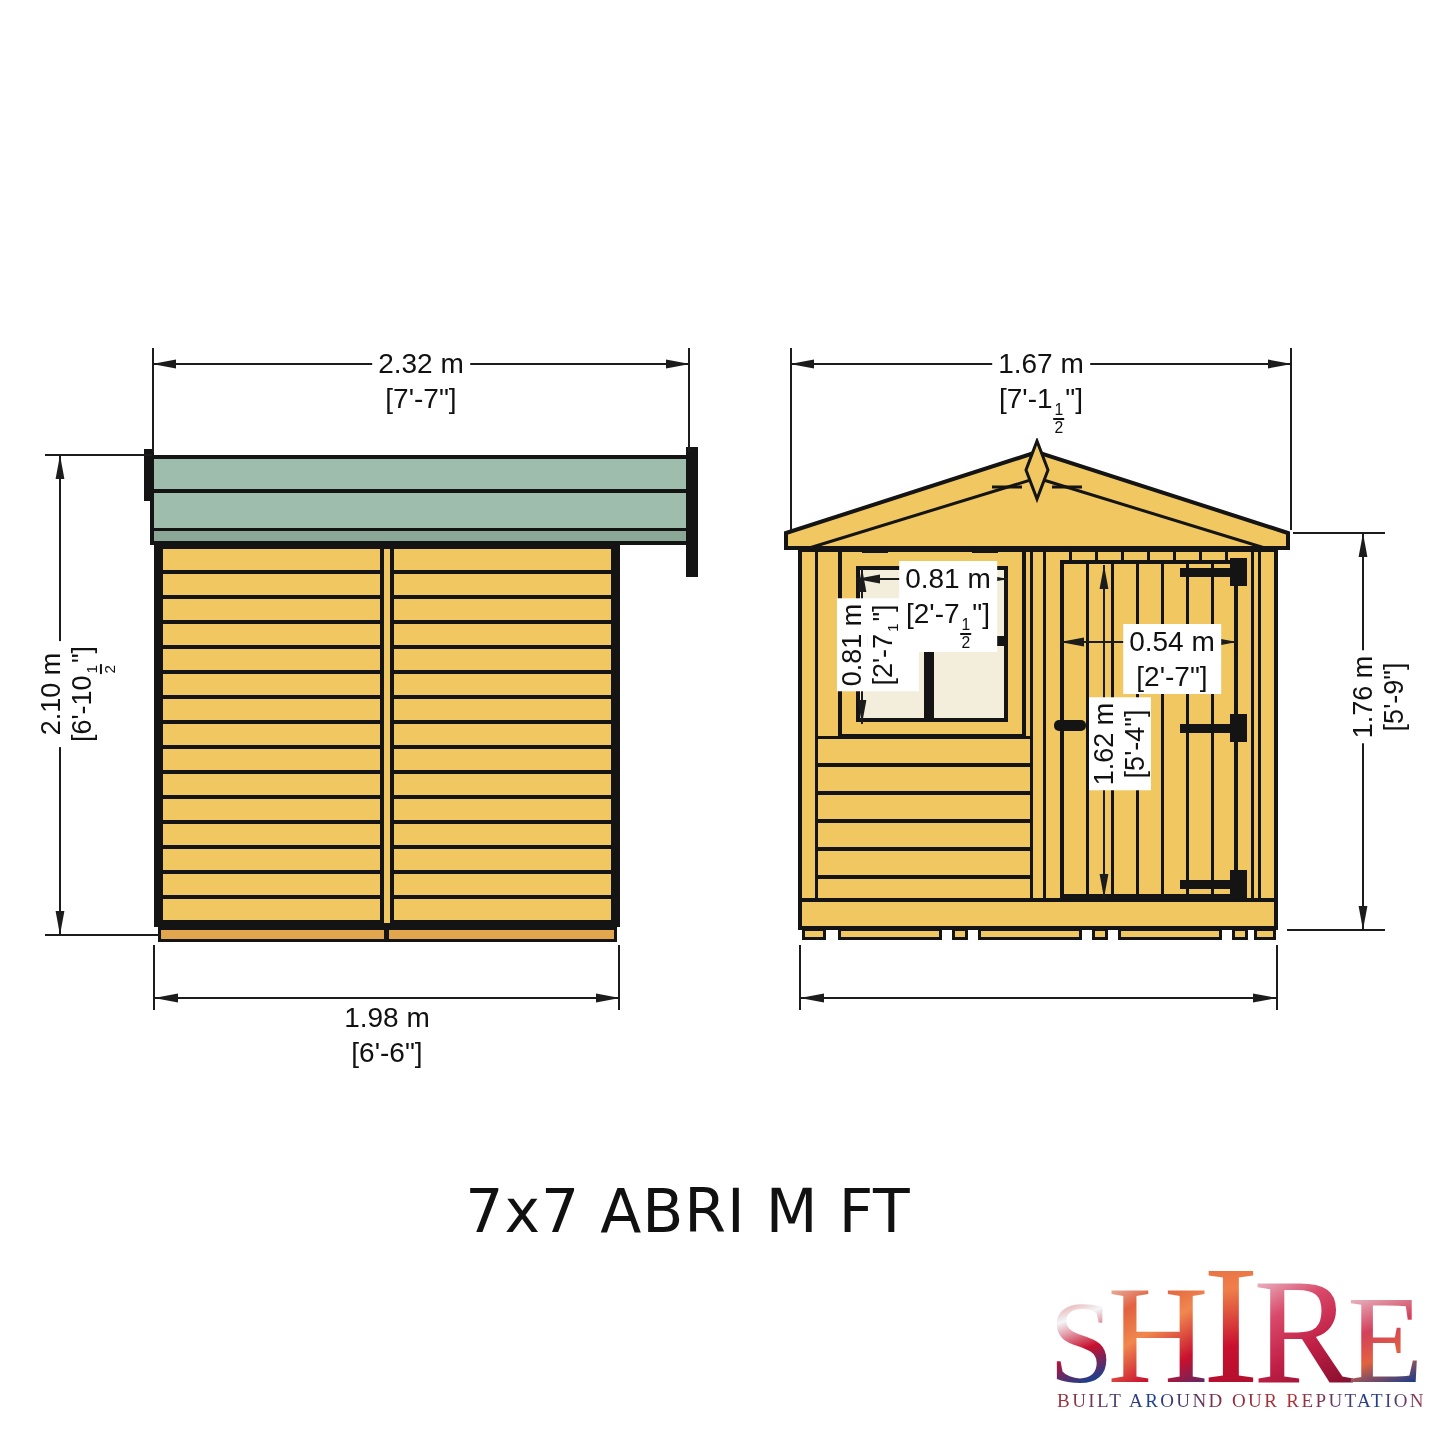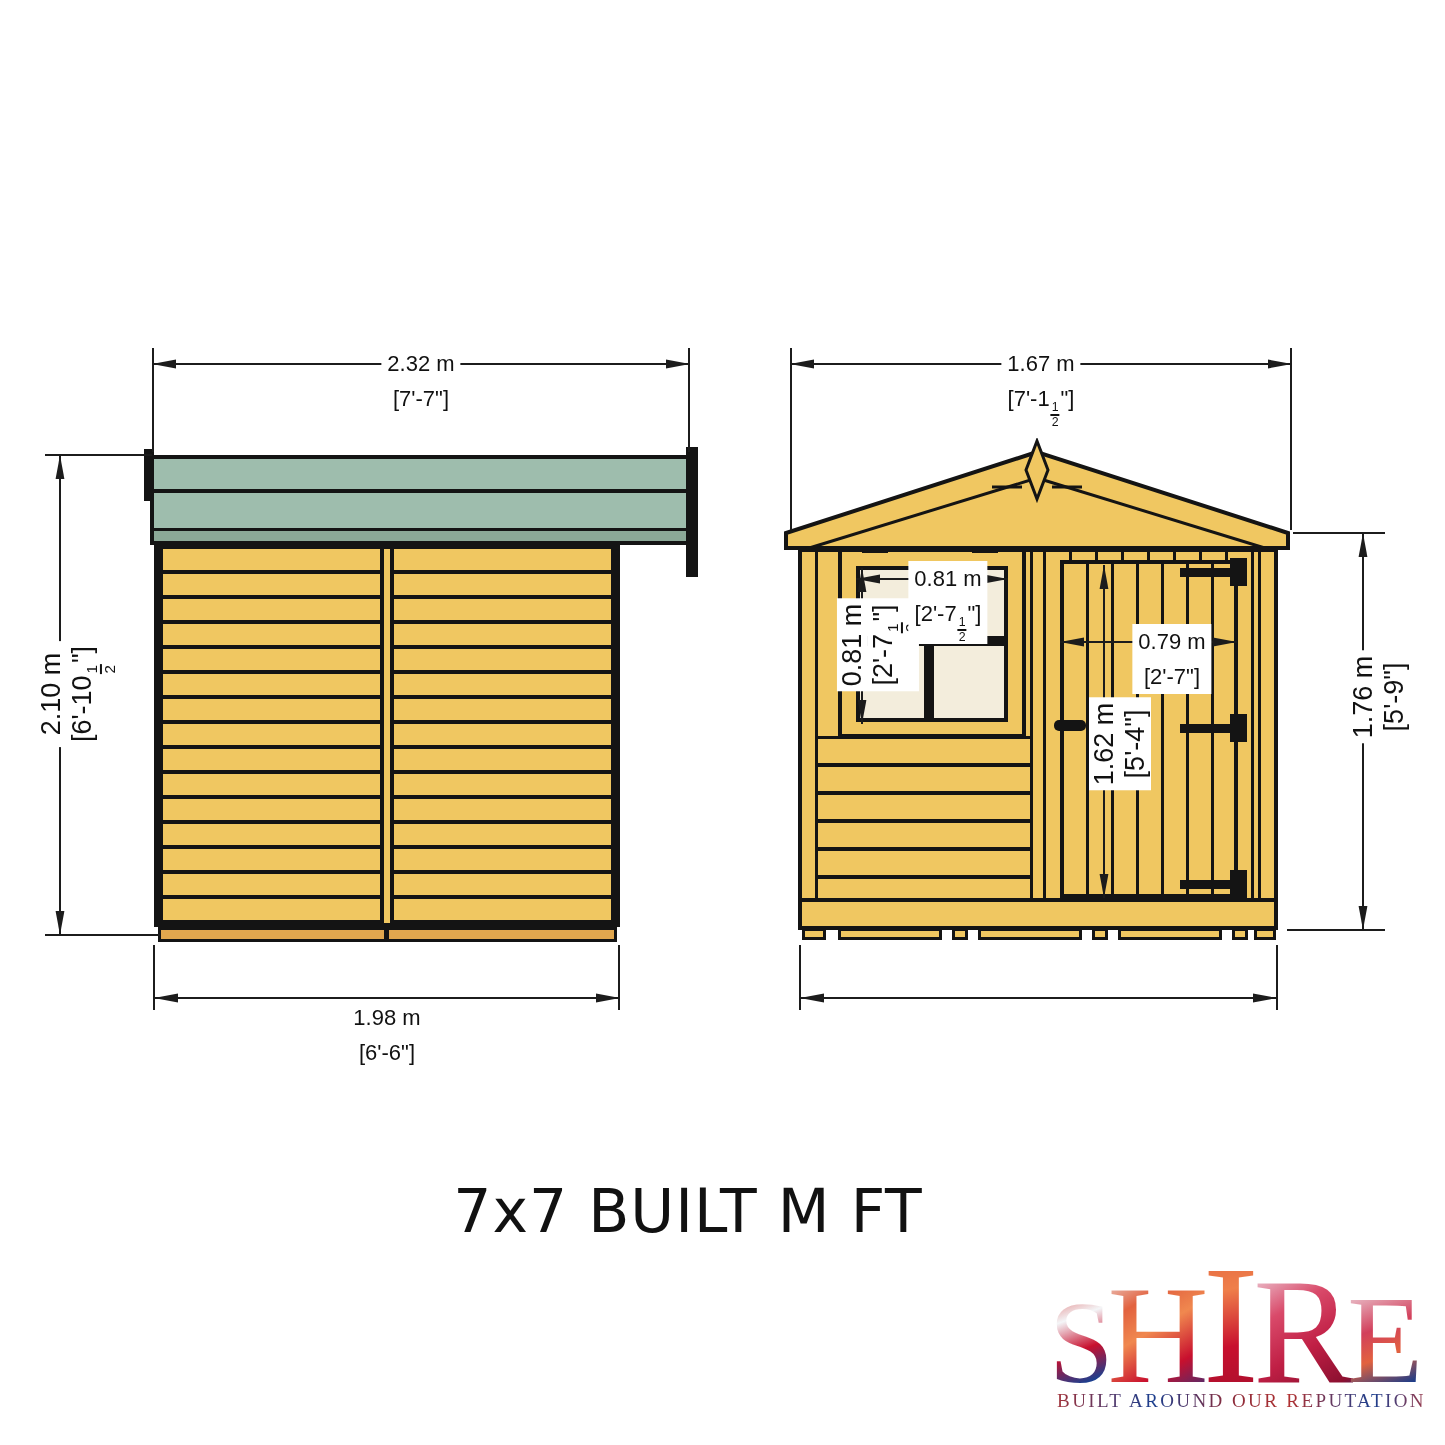--- a/index.html
+++ b/index.html
@@ -11,21 +11,21 @@
           font-family:"Liberation Sans",sans-serif;color:#111;}
   .abs{position:absolute;}
   .dl{position:absolute;background:var(--dim);}          
   .ol{position:absolute;background:var(--line);}         
   .ar{position:absolute;background:var(--dim);}
   .ar-l{width:24px;height:10px;clip-path:polygon(0 50%,100% 6%,100% 94%);}
   .ar-r{width:24px;height:10px;clip-path:polygon(100% 50%,0 6%,0 94%);}
   .ar-u{width:10px;height:24px;clip-path:polygon(50% 0,6% 100%,94% 100%);}
   .ar-d{width:10px;height:24px;clip-path:polygon(50% 100%,6% 0,94% 0);}
   .dlab{position:absolute;transform:translateX(-50%);text-align:center;
-        font-size:22px;line-height:35px;white-space:nowrap;}
+        font-size:28px;line-height:35px;white-space:nowrap;}
   .dlab div{background:#fff;padding:0 6px;}
   .dlab-v{position:absolute;transform:translate(-50%,-50%) rotate(-90deg);
         text-align:center;font-size:27px;line-height:31px;white-space:nowrap;}
   .dlab-v div{background:#fff;padding:0 5px;}
   .frac{display:inline-flex;flex-direction:column;vertical-align:-0.42em;
         line-height:1.05;font-size:0.56em;text-align:center;margin:0 1px;}
   .frac span:first-child{border-bottom:2px solid #111;padding:0 1px;}
   .shape{position:absolute;box-sizing:border-box;border:4px solid var(--line);}
   #title{position:absolute;left:688px;top:1176px;transform:translateX(-50%);
          font-family:"DejaVu Sans",sans-serif;font-size:60px;letter-spacing:1px;}
@@ -194,21 +194,21 @@
     <div class="ar ar-r" style="left:1213px;top:637px;"></div>
 
     <div class="dl" style="left:1103px;top:565px;width:2px;height:333px;"></div>
     <div class="ar ar-u" style="left:1099px;top:565px;"></div>
     <div class="ar ar-d" style="left:1099px;top:874px;"></div>
     <div class="dlab-v" style="left:1120px;top:744px;">
       <div>1.62 m</div>
       <div>[5'-4"]</div>
     </div>
     <div class="dlab" style="left:1172px;top:624px;">
-      <div>0.79 m</div>
+      <div>0.54 m</div>
       <div>[2'-7"]</div>
     </div>
 
     <div class="dl" style="left:1293px;top:532px;width:92px;height:2px;"></div>
     <div class="dl" style="left:1287px;top:929px;width:98px;height:2px;"></div>
     <div class="dl" style="left:1362px;top:533px;width:2px;height:397px;"></div>
     <div class="ar ar-u" style="left:1358px;top:533px;"></div>
     <div class="ar ar-d" style="left:1358px;top:906px;"></div>
     <div class="dlab-v" style="left:1379px;top:697px;">
       <div>1.76 m</div>
@@ -219,21 +219,21 @@
     <div class="dl" style="left:1276px;top:945px;width:2px;height:65px;"></div>
     <div class="dl" style="left:800px;top:997px;width:477px;height:2px;"></div>
     <div class="ar ar-l" style="left:800px;top:993px;"></div>
     <div class="ar ar-r" style="left:1253px;top:993px;"></div>
     <div class="dlab" style="left:1039px;top:980px;">
       <div></div>
       <div></div>
     </div>
   </div>
 
-  <div id="title">7x7 BUILT M FT</div>
+  <div id="title">7x7 ABRI M FT</div>
 
   <div id="logo">
     <div class="logo-letters">
         <span>S</span>
         <span>H</span>
         <span>I</span>
         <span>R</span>
         <span>E</span>
       </div>
     <div class="tagline">BUILT AROUND OUR REPUTATION</div>

